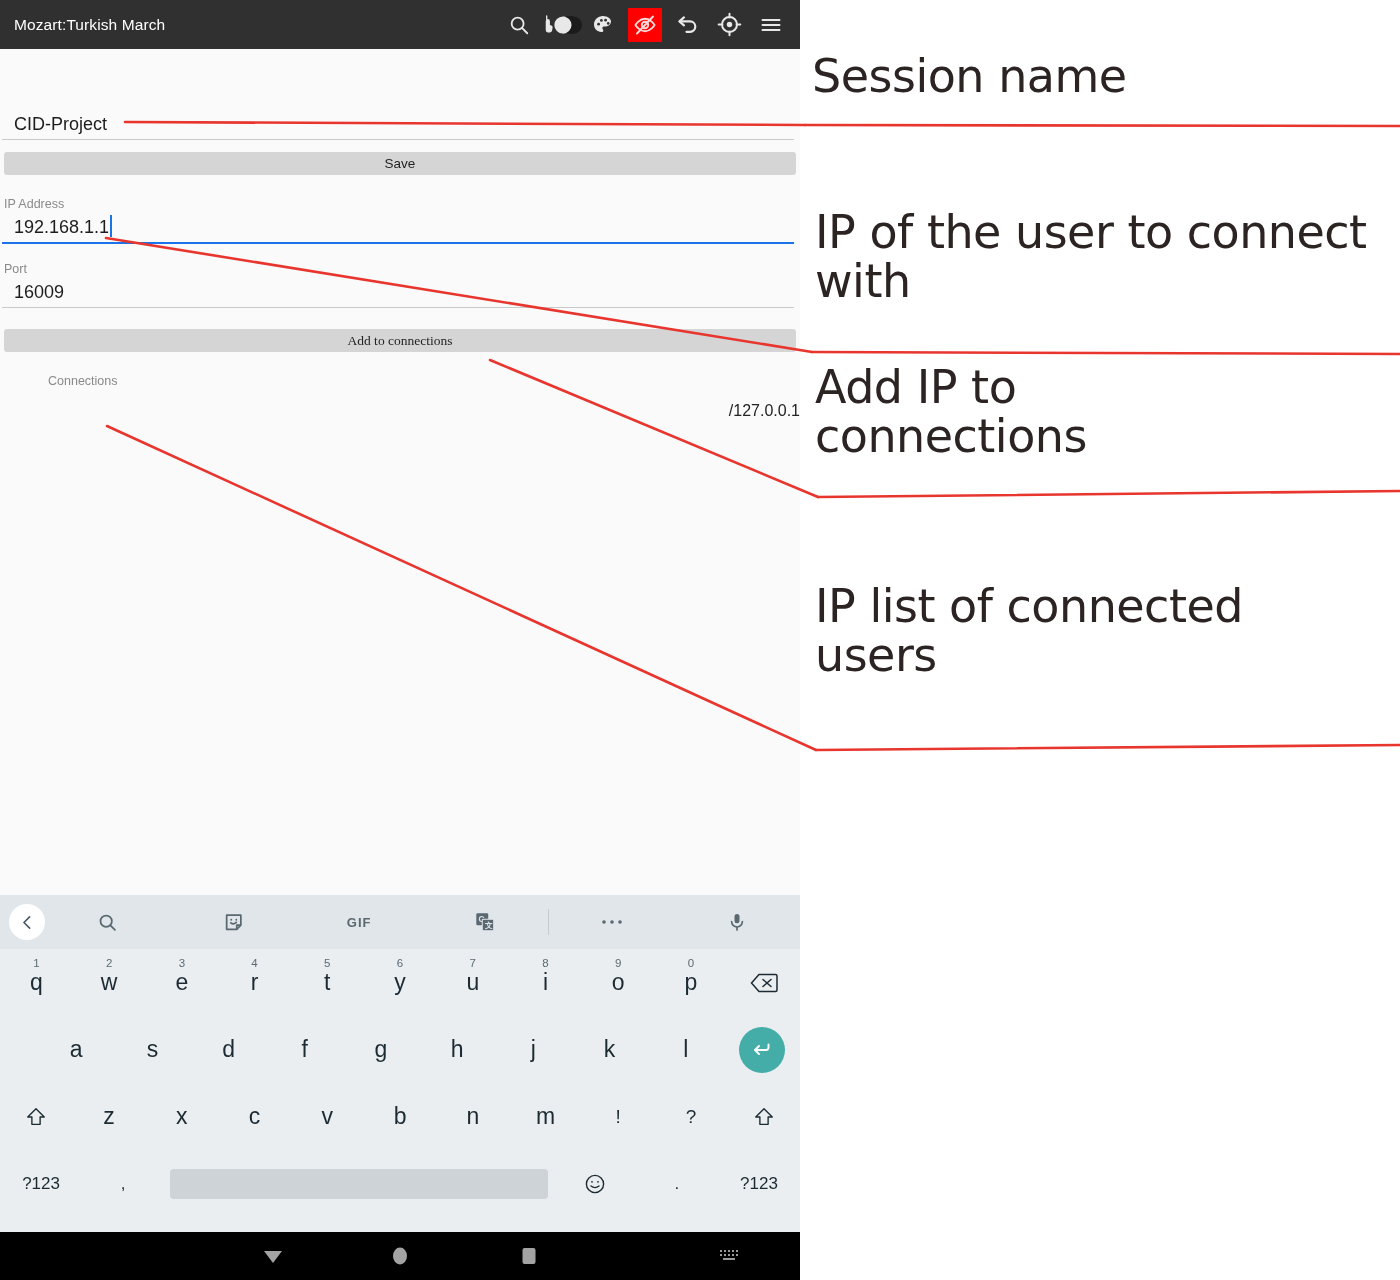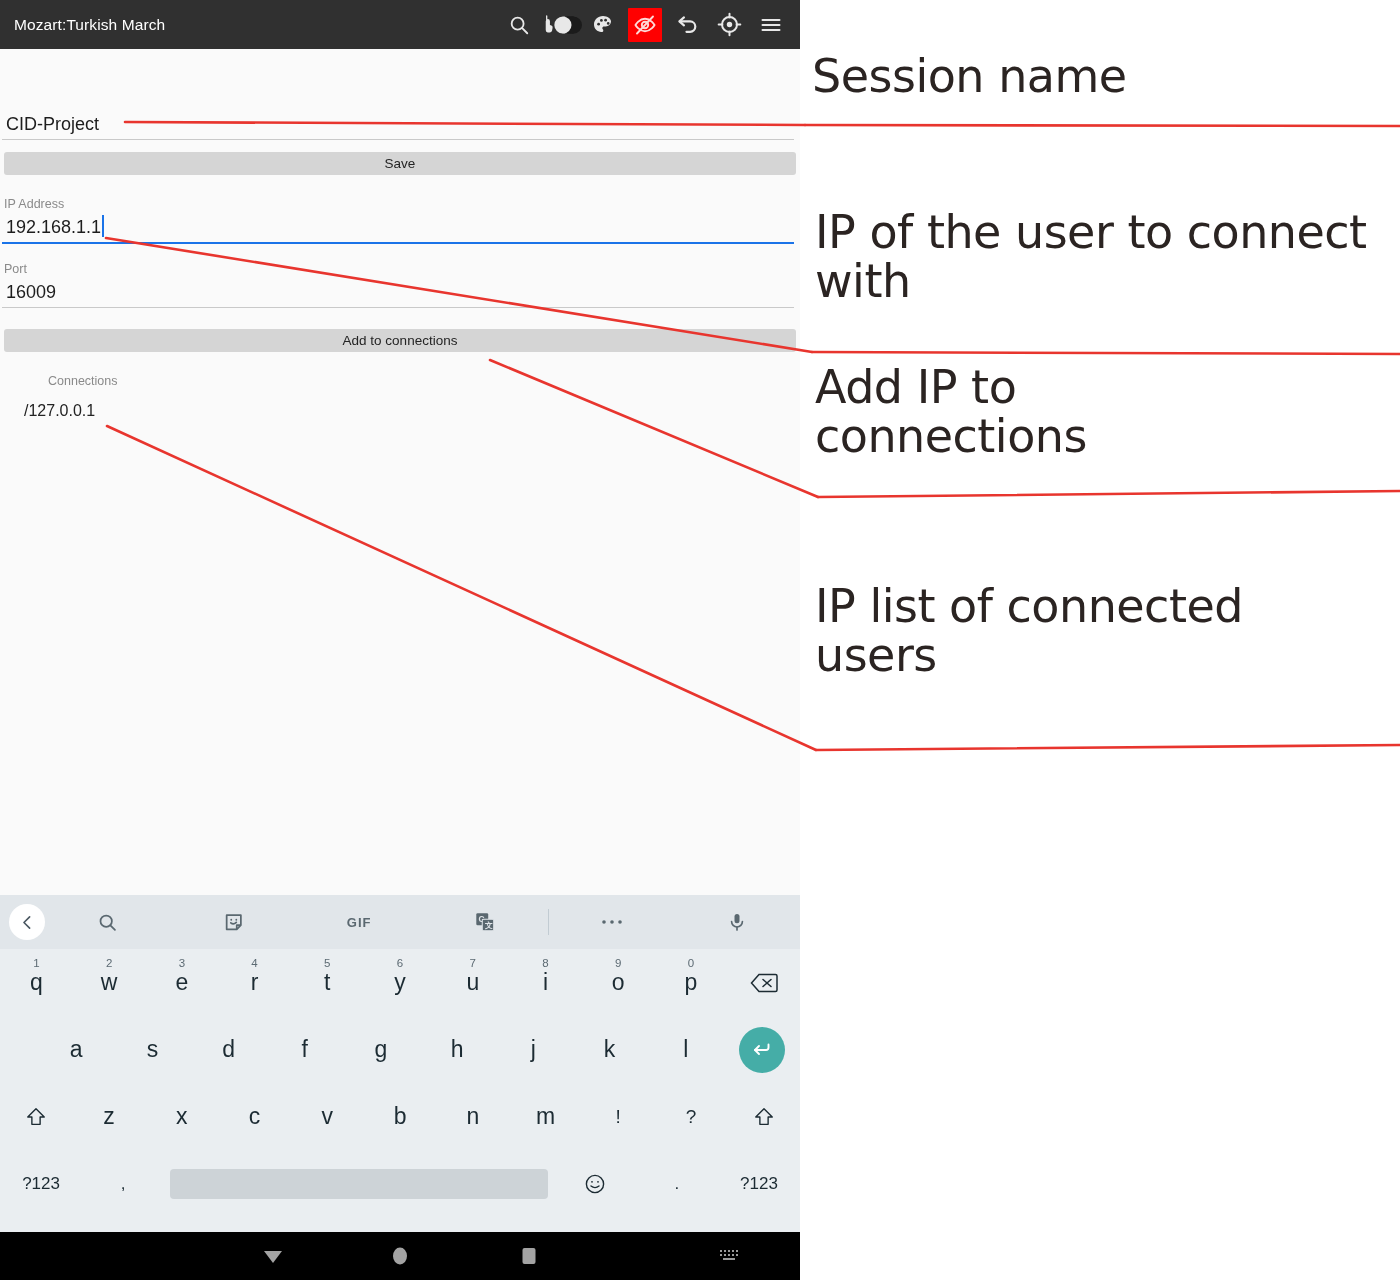--- a/index.html
+++ b/index.html
@@ -43,40 +43,40 @@
   }
 
   
   .content { position: absolute; left: 0; top: 49px; width: 800px; height: 846px; background:#fafafa; }
 
   .field { position: absolute; left: 0; width: 800px; }
   .field-label {
     font-size: 12.5px; color: #8a8a8a; padding-left: 4px; line-height: 16px;
   }
   .field-value {
-    font-size: 18px; color: #1d1d1d; padding-left: 6px; line-height: 30px;
+    font-size: 18px; color: #1d1d1d; padding-left: 14px; line-height: 30px;
     position: relative; white-space: nowrap;
   }
   .underline { height: 1px; background: #c9c9c9; width: 792px; margin-left: 2px; }
   .underline.focused { height: 2px; background: #1a73e8; }
   .caret {
     display: inline-block; width: 2px; height: 22px; background: #1a73e8;
     vertical-align: -4px; margin-left: 1px;
   }
 
   .btn {
     position: absolute; left: 4px; width: 792px; height: 23px;
     background: #d5d5d5; border-radius: 3px;
     display: flex; align-items: center; justify-content: center;
     font-size: 13.5px; color: #242424;
   }
 
   .list-item {
     position: absolute; left: 0; width: 800px;
-    font-size: 16px; color: #232323; padding-left: 24px;
+    font-size: 16px; color: #232323; padding-left: 24px; text-align: right;
   }
 
   
   .kb { position: absolute; left: 0; top: 895px; width: 800px; height: 337px; background: #eaeef1; }
   .kb-toolbar {
     position: absolute; left: 0; top: 0; width: 800px; height: 54px;
     background: #e1e6ea; display: flex; align-items: center;
   }
   .kb-back {
     width: 36px; height: 36px; border-radius: 50%; background: #ffffff;
@@ -223,21 +223,21 @@
         <div class="field-value"><span>192.168.1.1</span><span class="caret"></span></div>
         <div class="underline focused"></div>
       </div>
 
       <div class="field" style="top:212px;">
         <div class="field-label">Port</div>
         <div class="field-value">16009</div>
         <div class="underline"></div>
       </div>
 
-      <div class="btn" style="top:280px;">
+      <div class="btn" style="top:280px;font-family:Liberation Serif, serif;">
         <span>Add to connections</span>
       </div>
 
       <div class="field" style="top:324px;margin-left:44px;">
         <div class="field-label">Connections</div>
       </div>
       <div class="list-item" style="top:353px;">
         <span>/127.0.0.1</span>
       </div>
 

